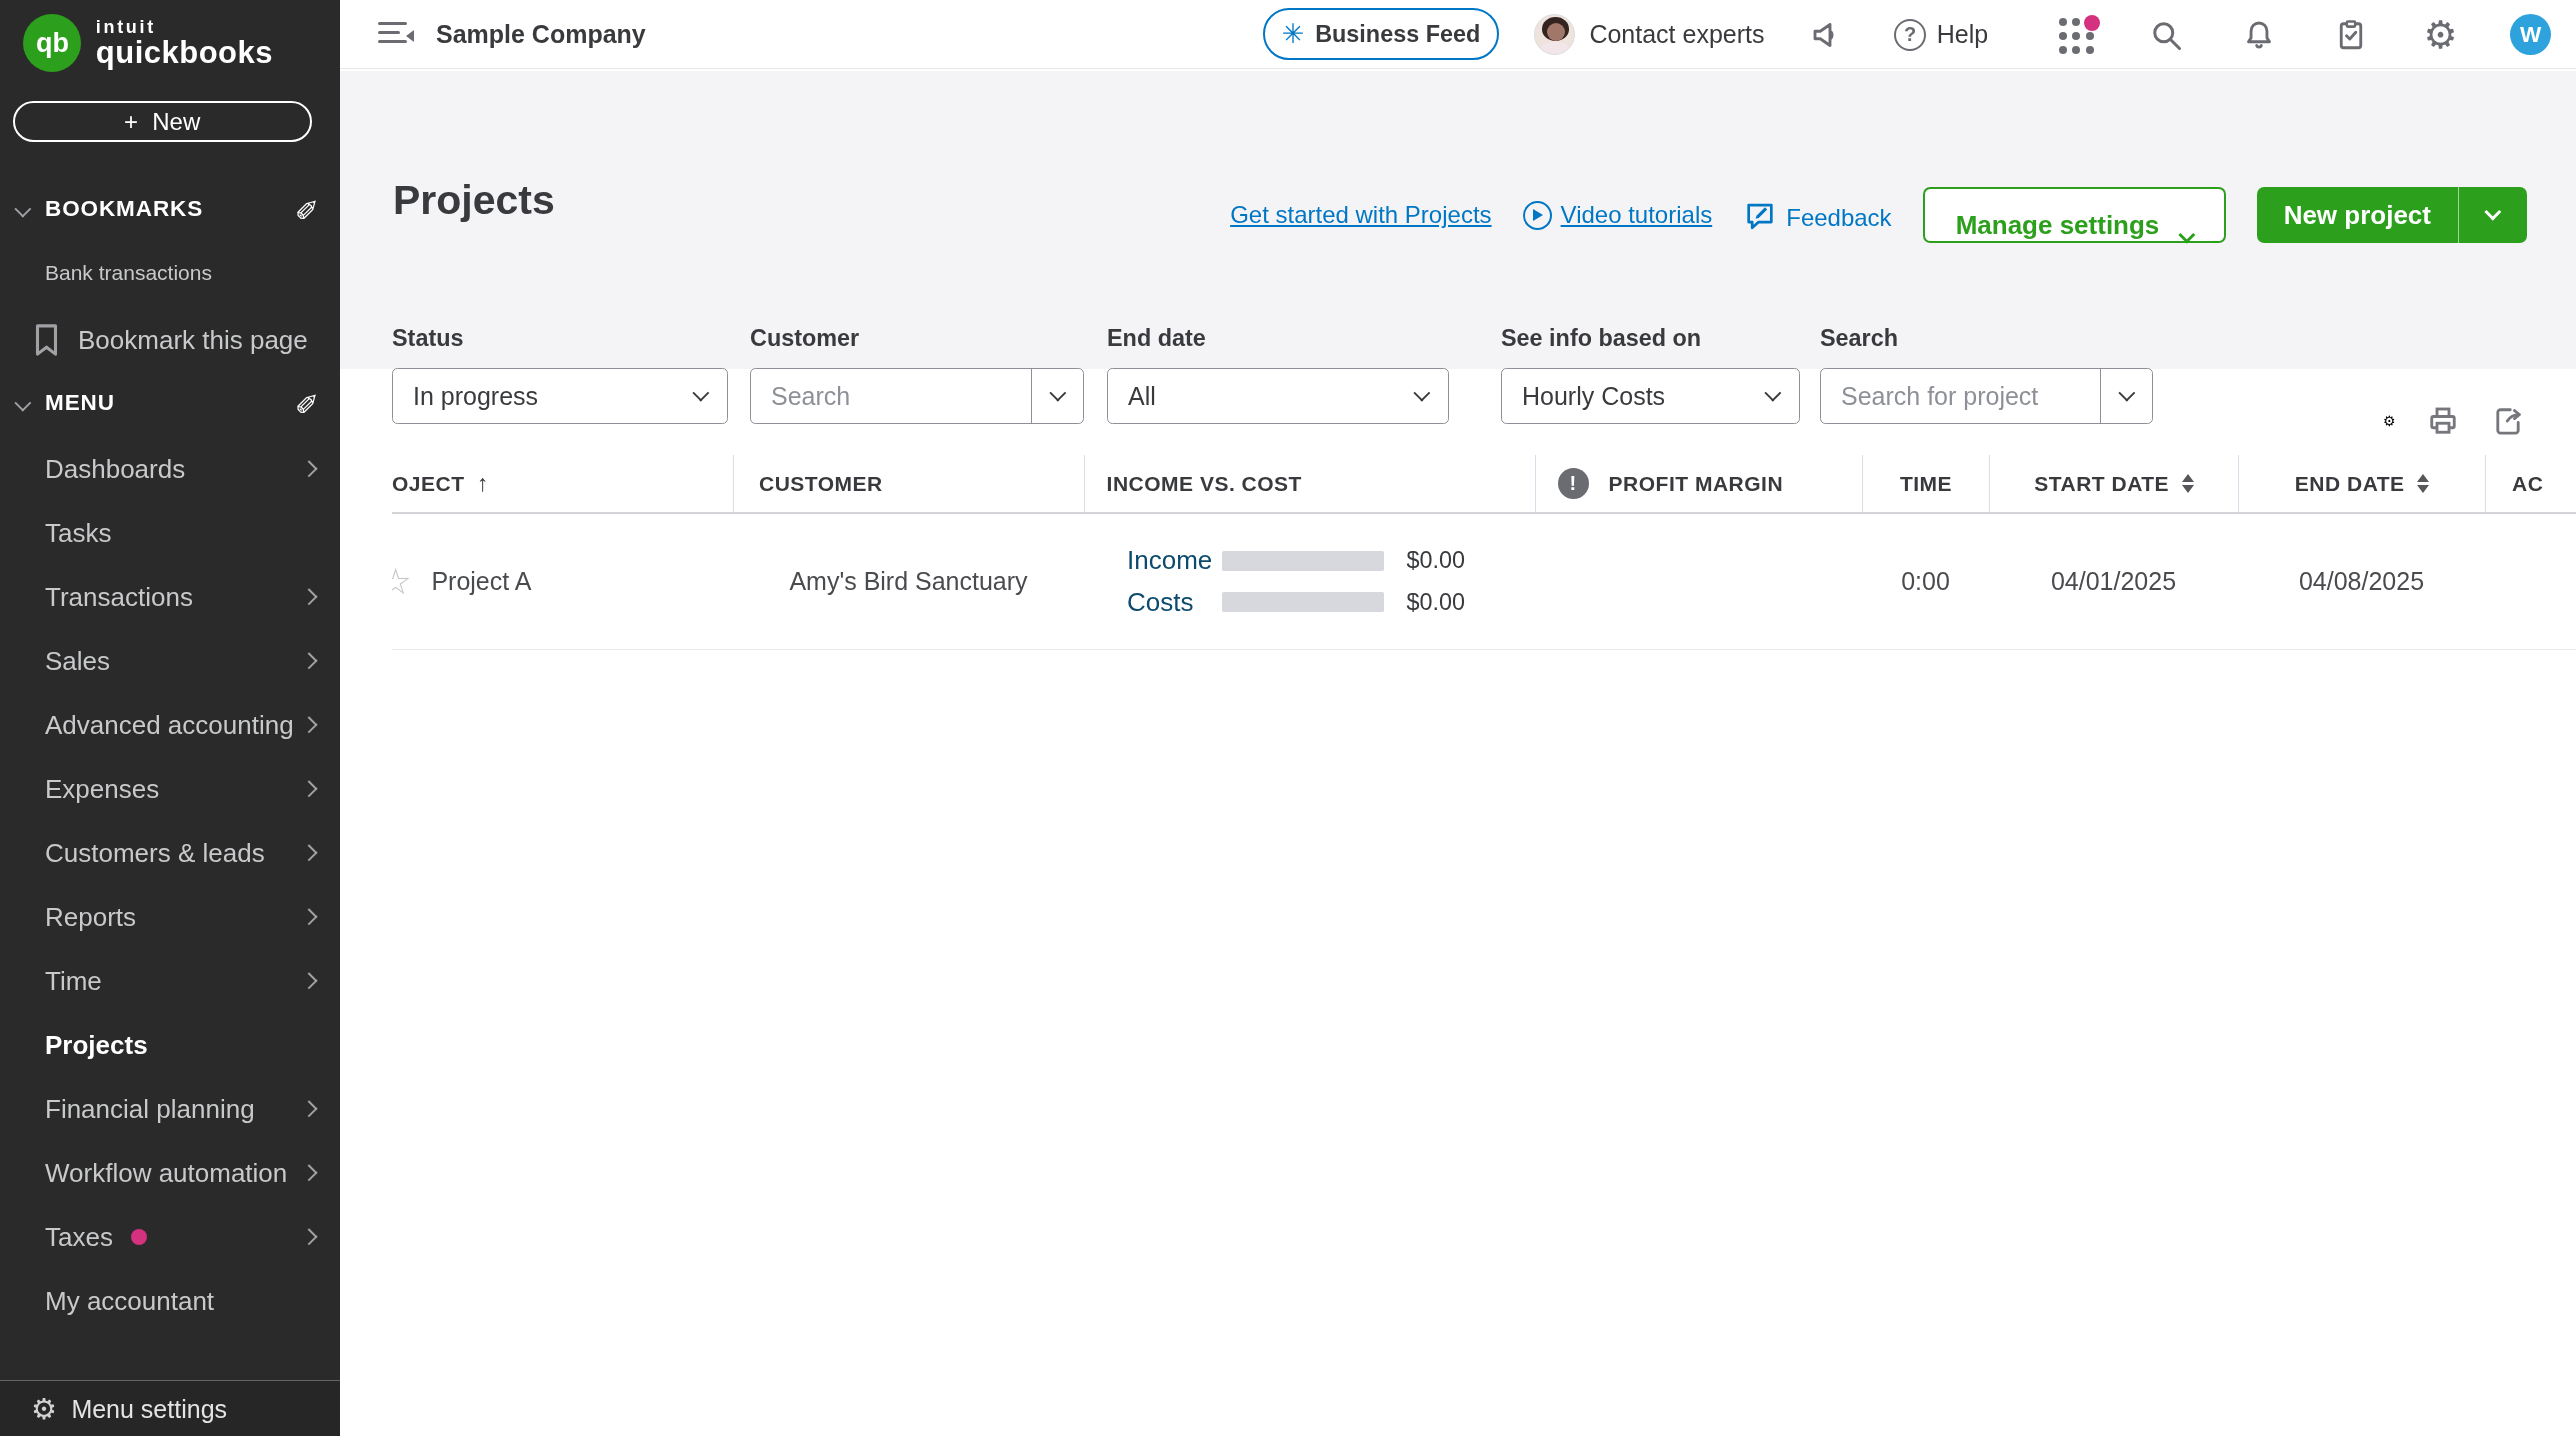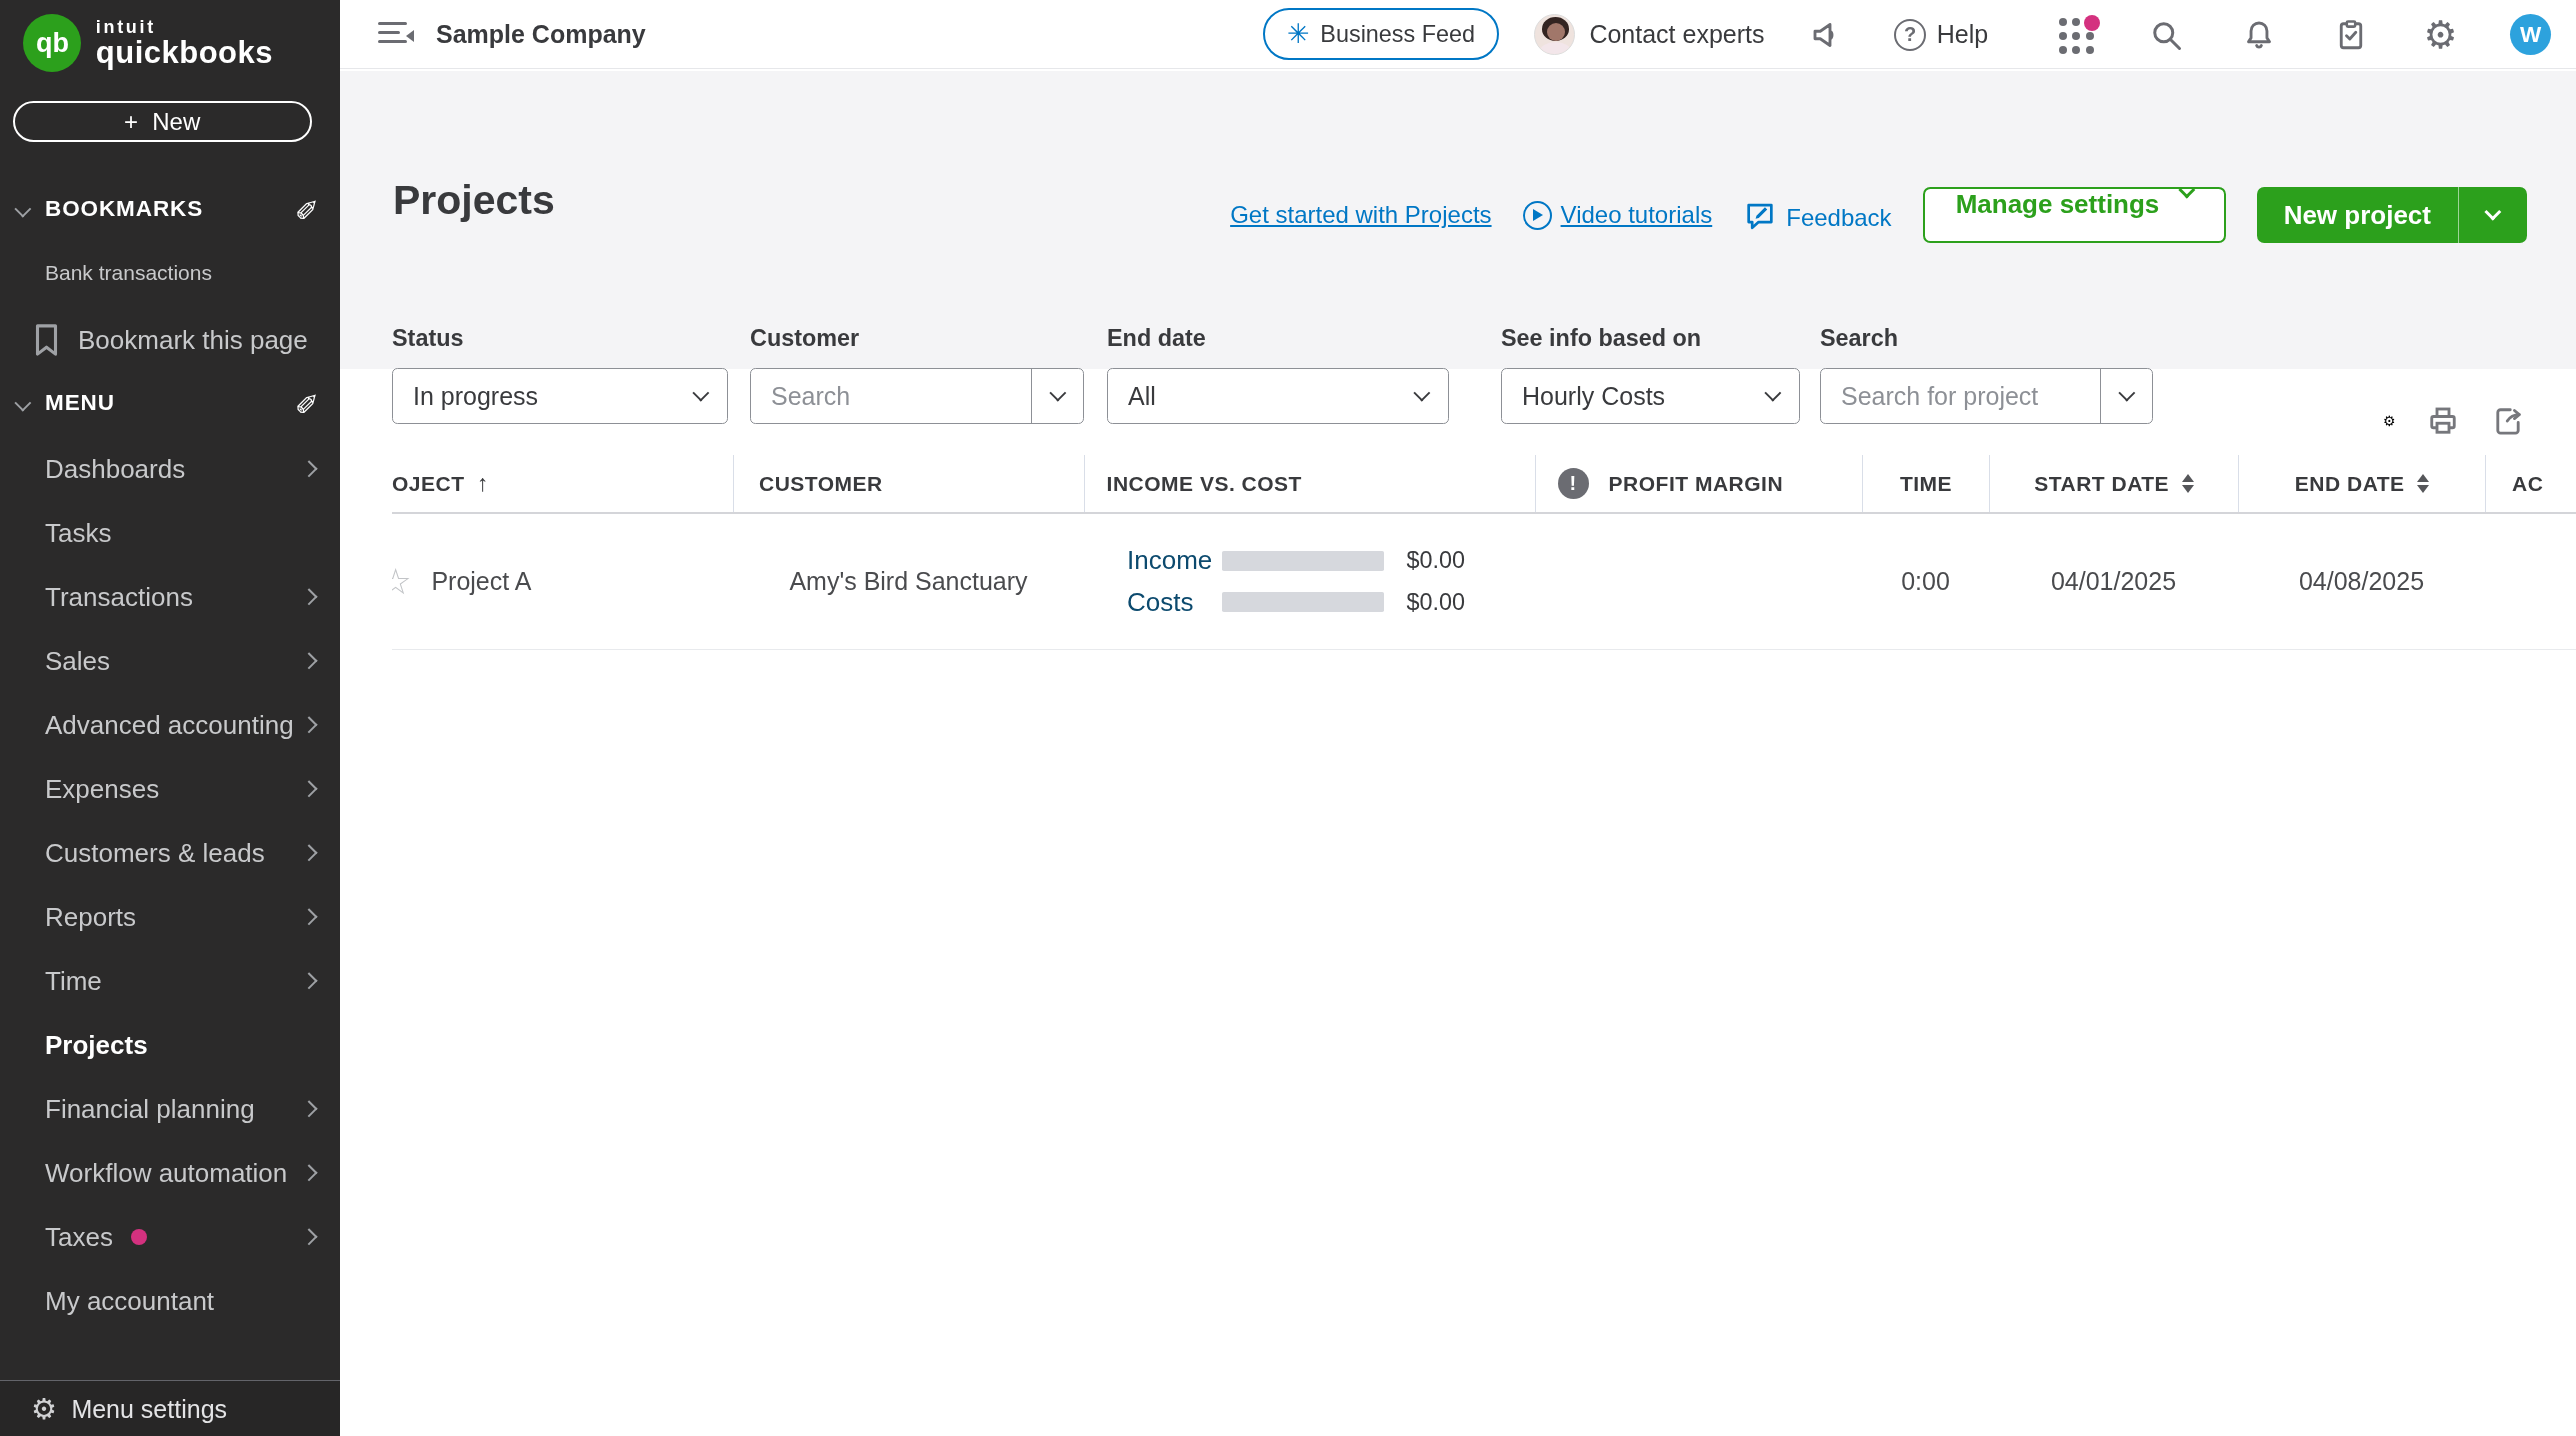--- a/index.html
+++ b/index.html
@@ -51,21 +51,21 @@
   .hamburger { position:absolute; left:38px; top:21.6px; width:36px; height:27px; cursor:pointer; }
   .hamburger .bar { height:3.6px; background:#6b6c72; border-radius:1.8px; margin-bottom:5.4px; }
   .hamburger .bar.b1{width:29px;} .hamburger .bar.b2{width:21.6px;} .hamburger .bar.b3{width:29px;}
   .hamburger .tri { position:absolute; right:0; top:8px; width:0; height:0;
     border-top:6.3px solid transparent; border-bottom:6.3px solid transparent; border-right:8px solid #6b6c72; }
   .company { position:absolute; left:96px; top:20px; font-size:25px; font-weight:bold; color:#393a3d; }
   .bfeed { position:absolute; left:923px; top:8px; width:236px; height:52px; border:2.7px solid #0077c5;
     border-radius:27px; background:#fff; display:flex; align-items:center; justify-content:center;
     gap:10.8px; cursor:pointer; }
   .bfeed .spark { color:#0077c5; font-size:27px; line-height:1; }
-  .bfeed .txt { font-size:23.4px; font-weight:normal; color:#393a3d; }
+  .bfeed .txt { font-size:23.4px; font-weight:bold; color:#393a3d; }
   .cexp { position:absolute; left:1194px; top:13.5px; display:flex; align-items:center; gap:14.4px; cursor:pointer; }
   .avatar-photo { width:41px; height:41px; border-radius:50%; background:#efe3de; position:relative; overflow:hidden; border:0.9px solid #ddd; }
   .avatar-photo .hair { position:absolute; left:7.2px; top:2.7px; width:27px; height:23.4px; border-radius:50%; background:#332421; }
   .avatar-photo .face { position:absolute; left:11.7px; top:8px; width:18px; height:18px; border-radius:50%; background:#a1776a; }
   .avatar-photo .shirt { position:absolute; left:5.4px; top:27px; width:31px; height:18px; border-radius:50%; background:#f3e6ea; }
   .cexp .txt { font-size:25px; color:#393a3d; }
   .top-icon { position:absolute; top:0; height:69px; display:flex; align-items:center; justify-content:center; cursor:pointer; }
   .help { position:absolute; left:1554px; top:0; height:69px; display:flex; align-items:center; gap:10.8px; cursor:pointer; }
   .qmark { width:32px; height:32px; border-radius:50%; border:2.7px solid #6b6c72; color:#6b6c72;
     font-size:20px; font-weight:bold; display:flex; align-items:center; justify-content:center; }
@@ -80,21 +80,21 @@
   .grayband { position:absolute; left:0; top:71px; width:2236px; height:298px; background:#f4f4f6; }
   .page-title { position:absolute; left:53px; top:106px; font-size:41px; font-weight:bold; color:#393a3d; }
   .head-actions { position:absolute; right:49px; top:115px; height:58px; display:flex; align-items:center; gap:31px; }
   .blue-link { color:#0077c5; font-size:24px; text-decoration:underline; cursor:pointer; display:flex; align-items:center; gap:9px; }
   .blue-link.nounder { text-decoration:none;align-items:flex-end; }
   .play-circle { width:29px; height:29px; border-radius:50%; border:2.7px solid #0077c5;
     display:flex; align-items:center; justify-content:center; }
   .play-circle .tri { width:0; height:0; border-top:6.3px solid transparent; border-bottom:6.3px solid transparent;
     border-left:10px solid #0077c5; margin-left:2.7px; }
   .btn-outline-green { height:56px; padding:0 31px; border:2.7px solid #2ca01c; border-radius:7.2px;
-    background:#fff; color:#2ca01c; font-size:26px; font-weight:bold; display:flex; align-items:flex-start;
+    background:#fff; color:#2ca01c; font-size:26px; font-weight:bold; display:flex; align-items:flex-end;
     gap:21.6px; cursor:pointer; font-family:inherit; }
   .chev-g { width:11.7px; height:11.7px; border-right:3.2px solid #2ca01c; border-bottom:3.2px solid #2ca01c; transform:rotate(45deg); margin-top:-5.4px; }
   .btn-split { height:56px; display:flex; border-radius:7.2px; overflow:hidden; cursor:pointer; }
   .btn-split .mainpart { background:#2ca01c; color:#fff; font-size:26px; font-weight:bold;
     display:flex; align-items:center; padding:0 27px; border-right:1.8px solid rgba(255,255,255,.55); }
   .btn-split .chevpart { background:#2ca01c; width:68px; display:flex; align-items:center; justify-content:center; }
   .chev-w { width:11.7px; height:11.7px; border-right:3.2px solid #fff; border-bottom:3.2px solid #fff; transform:rotate(45deg); margin-top:-5.4px; }
 
   
   .fgroup { position:absolute; top:254px; }

